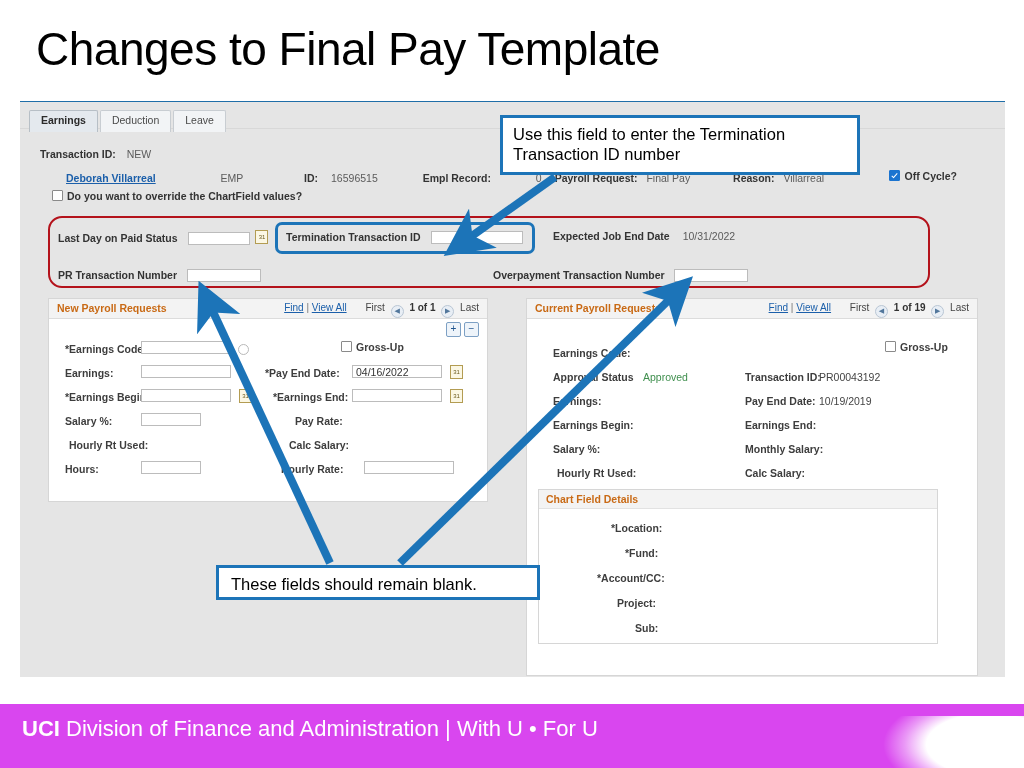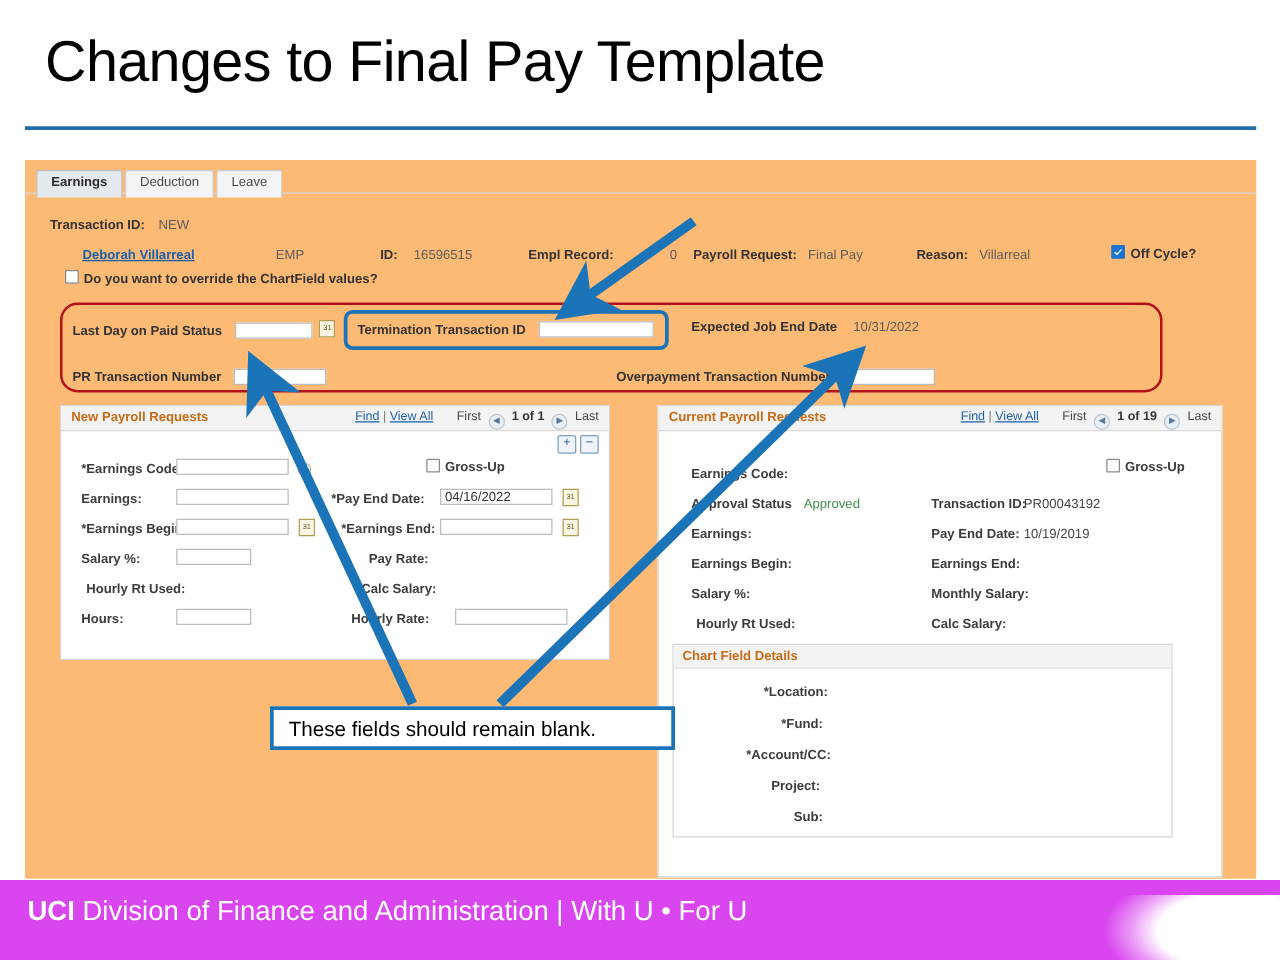--- a/index.html
+++ b/index.html
@@ -20,22 +20,22 @@
     font-weight:400;letter-spacing:-0.5px;
     white-space:nowrap;
   }
   .title-rule{
     position:absolute;left:20px;top:101px;width:985px;height:3px;
     background:#1f6ea8;
   }
 
   
   .shot{
-    position:absolute;left:20px;top:128px;width:985px;height:575px;
-    background:#fdba74;
+    position:absolute;left:20px;top:102px;width:985px;height:575px;
+    background:#e5e5e5;
     font-size:10.5px;color:#333;
   }
   .shot-topline{
     position:absolute;left:0;top:26px;width:985px;height:1px;background:#d8d8d8;
   }
 
   
   .tabs{position:absolute;left:9px;top:8px;display:flex;gap:2px;}
   .tab{
     border:1px solid #c8cdd2;border-bottom:none;
@@ -345,20 +345,21 @@
     <defs>
       <marker id="ah" markerWidth="6" markerHeight="6" refX="3.2" refY="3" orient="auto">
         <path d="M0,0 L6,3 L0,6 L1.6,3 z" fill="#1c74b8"></path>
       </marker>
     </defs>
     <line x1="555" y1="177" x2="462" y2="243" stroke="#1c74b8" stroke-width="8" marker-end="url(#ah)"></line>
     <line x1="330" y1="563" x2="208" y2="301" stroke="#1c74b8" stroke-width="8" marker-end="url(#ah)"></line>
     <line x1="400" y1="563" x2="677" y2="292" stroke="#1c74b8" stroke-width="8" marker-end="url(#ah)"></line>
   </svg>
 
+  <div class="callout" id="callout-termination">Use this field to enter the Termination Transaction ID number</div>
 
   <div class="callout" id="callout-blank">These fields should remain blank.</div>
 
   <div class="pagenum">22</div>
   <div class="footer">
     <div class="footer-txt"><b>UCI</b><span> Division of Finance and Administration | With U • For U</span></div>
     <div class="sphere"></div>
   </div>
 
 </div>

